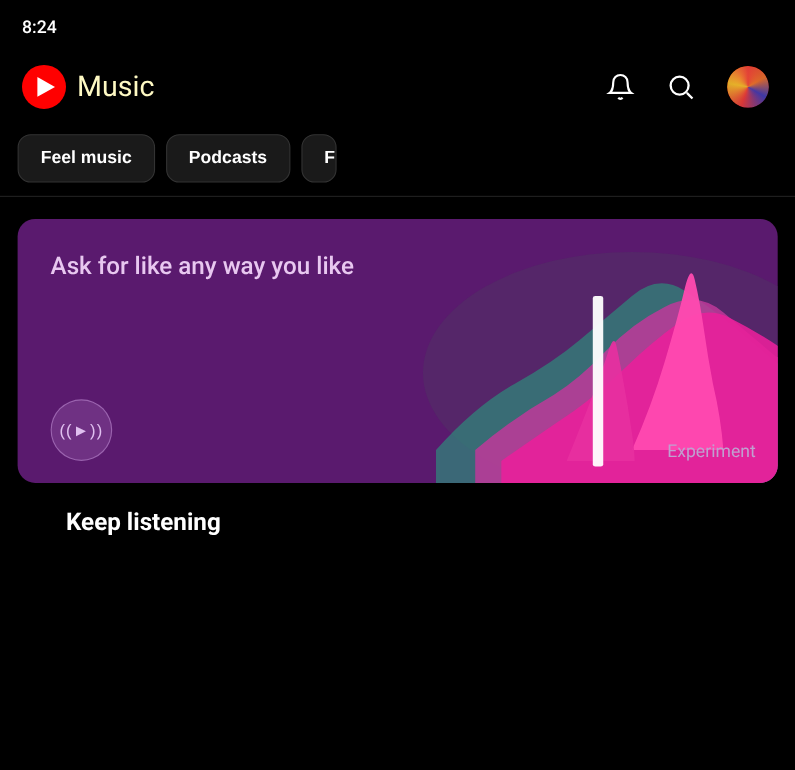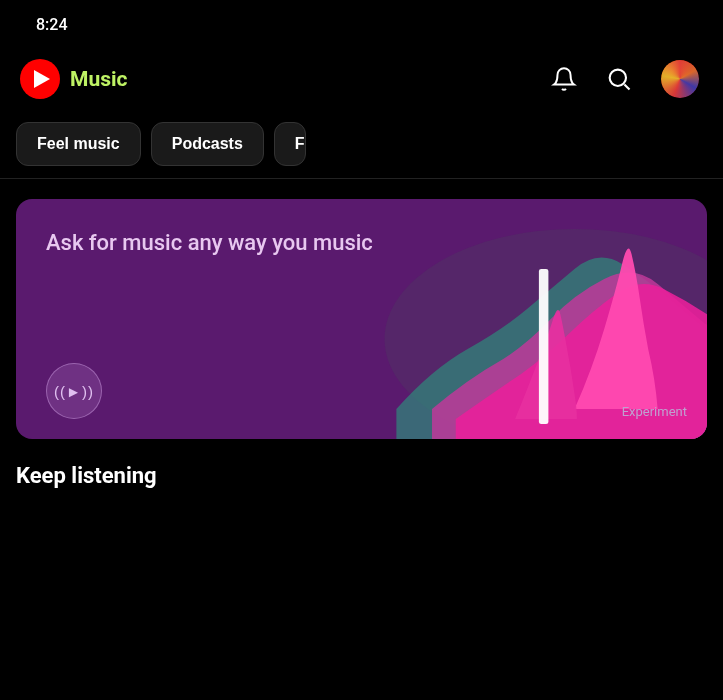--- a/index.html
+++ b/index.html
@@ -12,21 +12,21 @@
       height: 700px;
       overflow: hidden;
       position: relative;
     }
 
     
     .status-bar {
       display: flex;
       justify-content: space-between;
       align-items: center;
-      padding: 10px 24px 6px 36px;
+      padding: 10px 24px 6px 20px;
       height: 44px;
     }
     .status-time {
       font-size: 16px;
       font-weight: 500;
       color: #fff;
     }
     .status-icons {
       display: flex;
       align-items: center;
@@ -63,23 +63,23 @@
     }
     .yt-logo-triangle {
       width: 0;
       height: 0;
       border-top: 9px solid transparent;
       border-bottom: 9px solid transparent;
       border-left: 16px solid #fff;
       margin-left: 3px;
     }
     .logo-text {
-      font-size: 21px;
-      font-weight: 700;
-      color: #bef264;
+      font-size: 26px;
+      font-weight: 400;
+      color: #fef9c3;
       letter-spacing: 0;
     }
     .header-icons {
       display: flex;
       align-items: center;
       gap: 20px;
     }
     .header-icon-btn {
       background: none;
       border: none;
@@ -175,41 +175,42 @@
       background: rgba(120, 60, 140, 0.7);
       border: 1.5px solid rgba(200, 150, 220, 0.5);
       display: flex;
       align-items: center;
       justify-content: center;
       cursor: pointer;
       font-size: 18px;
       color: #e0c0f0;
     }
     .experiment-label {
-      font-size: 13px;
+      font-size: 16px;
       color: #c0a0d0;
     }
 
     
     .waveform-container {
       position: absolute;
       right: -10px;
       top: 10px;
       bottom: 0;
       width: 55%;
       overflow: hidden;
     }
     .waveform-svg {
       width: 100%;
       height: 100%;
     }
 
     
     .keep-listening-section {
       padding: 24px 16px 0 16px;
+      margin-left: 44px;
     }
     .section-title {
       font-size: 22px;
       font-weight: 700;
       color: #fff;
     }
 
     
     svg {
       fill: currentColor;
@@ -253,21 +254,21 @@
 <div class="chips-row">
   <button class="chip">Feel music</button>
   <button class="chip">Podcasts</button>
   <button class="chip" style="max-width:50px; overflow:hidden; padding-right:0;">F</button>
 </div>
 
 <div class="divider"></div>
 
 <div class="banner-section">
   <div class="banner-card">
-    <span class="banner-title">Ask for music any way you music</span>
+    <span class="banner-title">Ask for like any way you like</span>
 
     <div class="waveform-container">
       <svg class="waveform-svg" viewBox="0 0 320 230" xmlns="http://www.w3.org/2000/svg" preserveAspectRatio="none">
 
         <ellipse cx="200" cy="130" rx="160" ry="110" fill="rgba(80,50,100,0.5)"></ellipse>
 
         <path d="M50,200 Q80,160 110,140 Q140,120 160,100 Q180,80 200,60 Q220,40 240,55 Q260,70 280,90 Q300,110 320,130 L320,230 L50,230 Z" fill="#2d8a7a" opacity="0.7"></path>
 
         <path d="M80,200 Q110,170 140,150 Q160,135 180,110 Q200,85 225,70 Q250,55 270,75 Q290,95 310,115 L320,120 L320,230 L80,230 Z" fill="#c0389a" opacity="0.85"></path>
 

